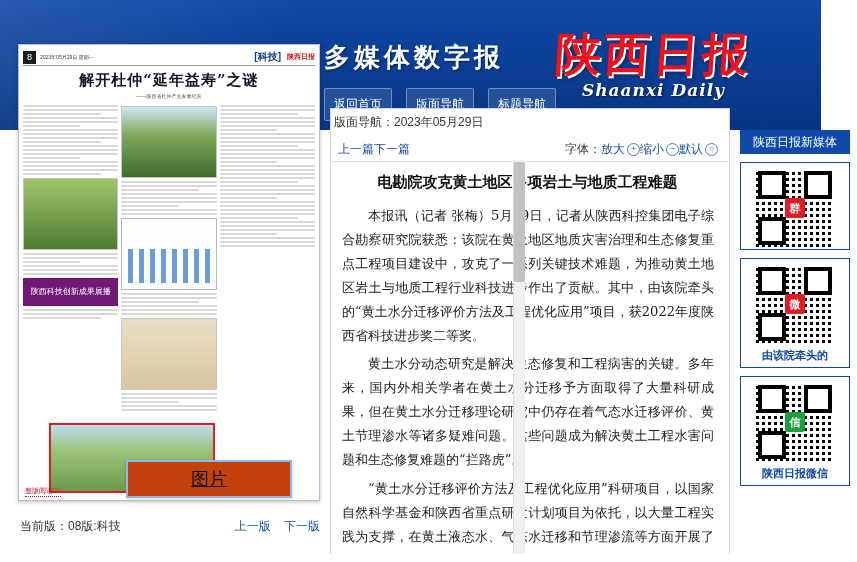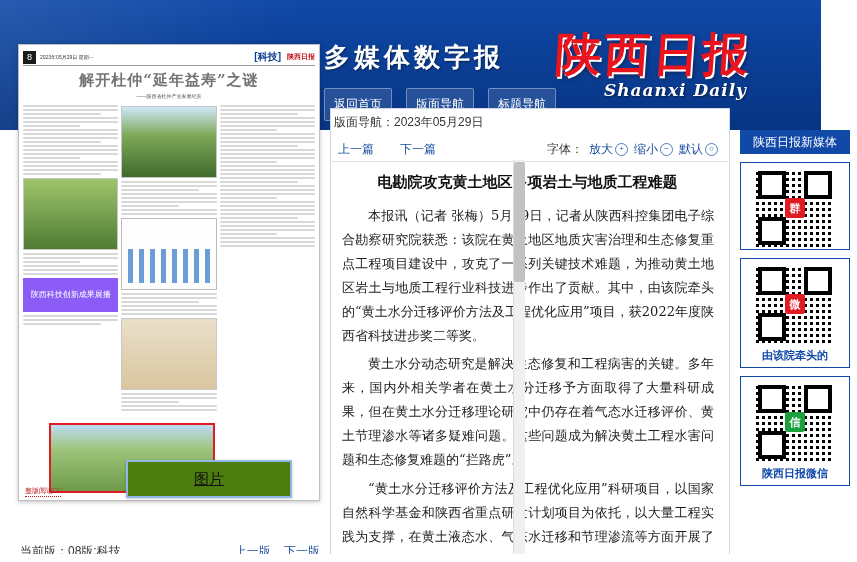--- a/index.html
+++ b/index.html
@@ -29,21 +29,21 @@
     text-shadow:1px 1px 2px rgba(0,0,0,.45);
   }
   .hdr-title-cn{
     position:absolute;right:70px;top:24px;
     font-family:"DejaVu Serif","Liberation Serif",serif;
     font-size:46px;font-weight:bold;color:#e9141d;letter-spacing:3px;
     text-shadow:2px 2px 0 #ffffff, 3px 3px 4px rgba(0,0,0,.4);
     transform:skewX(-4deg);
   }
   .hdr-title-en{
-    position:absolute;right:74px;top:80px;
+    position:absolute;right:96px;top:80px;
     font-family:"DejaVu Serif","Liberation Serif",serif;
     font-style:italic;font-size:17px;font-weight:bold;color:#ffffff;
     letter-spacing:1px;text-shadow:1px 1px 2px rgba(0,0,0,.5);
   }
   .hdr-nav{position:absolute;left:324px;top:88px;display:flex;gap:14px;}
   .hdr-nav a{
     display:inline-block;
     background:rgba(255,255,255,0.12);
     border:1px solid rgba(255,255,255,0.35);
     color:#ffffff;font-size:12px;
@@ -60,21 +60,21 @@
   .paper-topbar{display:flex;align-items:center;height:16px;border-bottom:1px solid #999;}
   .paper-pageno{
     width:13px;height:13px;background:#1a1a1a;color:#fff;font-size:9px;
     display:flex;align-items:center;justify-content:center;margin-right:4px;
   }
   .paper-date{font-size:5px;color:#333;flex:1;}
   .paper-section{font-size:10px;color:#0a3c8f;font-weight:bold;margin-right:6px;}
   .paper-mast{font-size:7px;color:#c0161d;font-weight:bold;}
   .paper-headline{
     text-align:center;font-family:"DejaVu Serif","Liberation Serif",serif;
-    font-size:15px;font-weight:bold;color:#737373;margin:5px 0 3px;letter-spacing:1px;
+    font-size:15px;font-weight:bold;color:#0f172a;margin:5px 0 3px;letter-spacing:1px;
   }
   .paper-sub{text-align:center;font-size:5px;color:#555;margin-bottom:4px;}
   .cols{display:flex;gap:3px;}
   .col{flex:1;}
   .tline{height:2px;background:#d8d8d8;margin:2px 0;border-radius:1px;}
   .tline.s{width:60%;}
   .tline.m{width:82%;}
   .photo{
     margin:3px 0;height:70px;border:1px solid #c6c6c6;
     background:linear-gradient(180deg,#bfe0f5 0%,#cfe9c4 45%,#7fae5c 100%);
@@ -82,64 +82,64 @@
   }
   .photo.trees{background:linear-gradient(180deg,#cfe7f7 0%,#7fa85a 40%,#3f6b2c 100%);}
   .photo.leaf{background:linear-gradient(180deg,#9fc46b 0%,#4f7c33 100%);}
   .photo.red{background:linear-gradient(180deg,#e9dfc8 0%,#d9c6a0 100%);}
   .photo.chart{background:#fdfdfd;border:1px solid #bbb;}
   .photo.chart:after{
     content:"";position:absolute;left:6px;right:6px;bottom:6px;height:34px;
     background:repeating-linear-gradient(90deg,#6b9ed6 0 5px,transparent 5px 11px);
   }
   .banner-red{
-    margin:3px 0;height:34px;background:#8b5cf6;color:#fff;font-size:8px;
+    margin:3px 0;height:28px;background:#701a75;color:#fff;font-size:8px;
     display:flex;align-items:center;justify-content:center;text-align:center;
     line-height:1.2;padding:2px;box-sizing:border-box;
   }
   .photo-big{
     position:absolute;left:30px;top:378px;width:162px;height:66px;
     border:2px solid #e01b24;
     background:linear-gradient(180deg,#bcdcf2 0%,#9dc47a 38%,#6d9b4a 100%);
   }
   .paper-footnote{
     position:absolute;left:6px;bottom:3px;font-size:7px;color:#c0161d;
     border-bottom:1px dotted #c0161d;
   }
   
   .img-tip{
     position:absolute;left:126px;top:460px;width:162px;height:34px;
-    background:#4d7c0f;border:2px solid #8fb8e8;
+    background:#c2410c;border:2px solid #8fb8e8;
     display:flex;align-items:center;justify-content:center;
-    font-size:15px;color:#111;box-shadow:0 1px 3px rgba(0,0,0,.2);text-decoration:underline;
+    font-size:18px;color:#111;box-shadow:0 1px 3px rgba(0,0,0,.2);text-decoration:underline;
   }
   .paper-nav{
-    position:absolute;left:20px;top:543px;width:300px;
+    position:absolute;left:20px;top:518px;width:300px;
     display:flex;justify-content:space-between;font-size:12px;color:#333;
   }
   .paper-nav a{color:#1a4fa0;text-decoration:none;}
   .paper-nav .right a{margin-left:10px;font-family:Liberation Mono, monospace;}
 
   
   .article-panel{
     position:absolute;left:330px;top:108px;width:398px;height:450px;
     background:#ffffff;border:1px solid #cfd9e6;overflow:hidden;
   }
   .pub-date{
     position:absolute;left:330px;top:112px;width:398px;
     font-size:12px;color:#333;padding:2px 0 0 4px;box-sizing:border-box;
   }
   .ctrl-bar{
     position:absolute;left:330px;top:138px;width:398px;height:24px;
     display:flex;align-items:center;font-size:12px;color:#333;
     border-bottom:1px solid #e2e2e2;box-sizing:border-box;
   }
   .ctrl-bar .prev{margin-left:8px;}
-  .ctrl-bar .next{margin-left:26px;}
-  .ctrl-bar .fontgrp{margin-left:auto;display:flex;align-items:center;gap:6px;padding-right:10px;}
+  .ctrl-bar .next{}
+  .ctrl-bar .fontgrp{margin-left:auto;display:flex;align-items:center;padding-right:10px;}
   .ctrl-bar a{color:#1a4fa0;text-decoration:none;}
   .ctrl-bar .dot{
     display:inline-block;width:11px;height:11px;border-radius:50%;
     border:1px solid #4a7fc1;color:#2360ad;font-size:8px;line-height:10px;
     text-align:center;vertical-align:middle;margin-left:2px;
   }
   .art-title{
     position:absolute;left:340px;top:172px;width:375px;
     font-family:"DejaVu Serif","Liberation Serif",serif;
     font-size:15px;font-weight:bold;color:#111;text-align:center;line-height:1.4;

